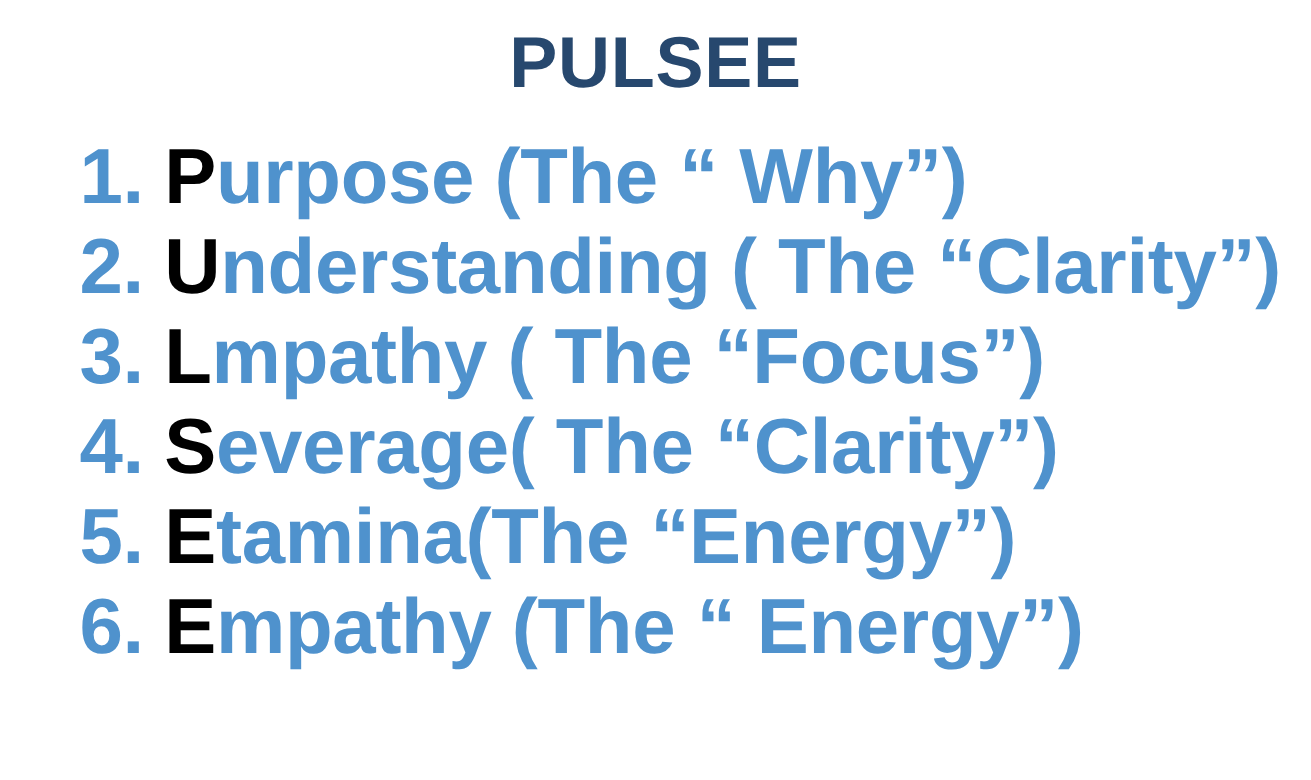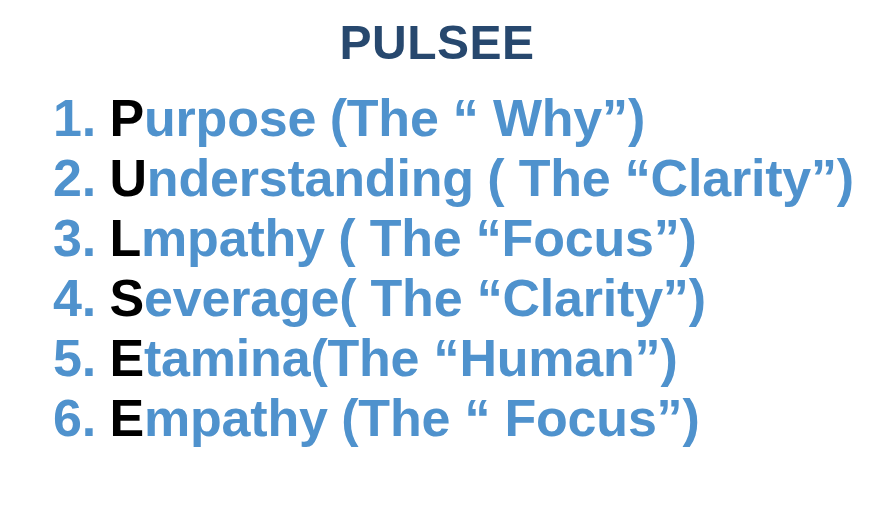--- a/index.html
+++ b/index.html
@@ -89,21 +89,21 @@
 
     <li class="item">
       <span class="num">3.</span><span class="sp"></span><span class="initial">L</span><span class="rest">mpathy</span><span class="sp"></span><span class="paren">( The “Focus”)</span>
     </li>
 
     <li class="item">
       <span class="num">4.</span><span class="sp"></span><span class="initial">S</span><span class="rest">everage</span><span class="paren">( The “Clarity”)</span>
     </li>
 
     <li class="item">
-      <span class="num">5.</span><span class="sp"></span><span class="initial">E</span><span class="rest">tamina</span><span class="paren">(The “Human”)</span>
+      <span class="num">5.</span><span class="sp"></span><span class="initial">E</span><span class="rest">tamina</span><span class="paren">(The “Energy”)</span>
     </li>
 
     <li class="item">
-      <span class="num">6.</span><span class="sp"></span><span class="initial">E</span><span class="rest">mpathy</span><span class="sp"></span><span class="paren">(The “ Focus”)</span>
+      <span class="num">6.</span><span class="sp"></span><span class="initial">E</span><span class="rest">mpathy</span><span class="sp"></span><span class="paren">(The “ Energy”)</span>
     </li>
 
   </ul>
 </div>
 
 </body></html>

